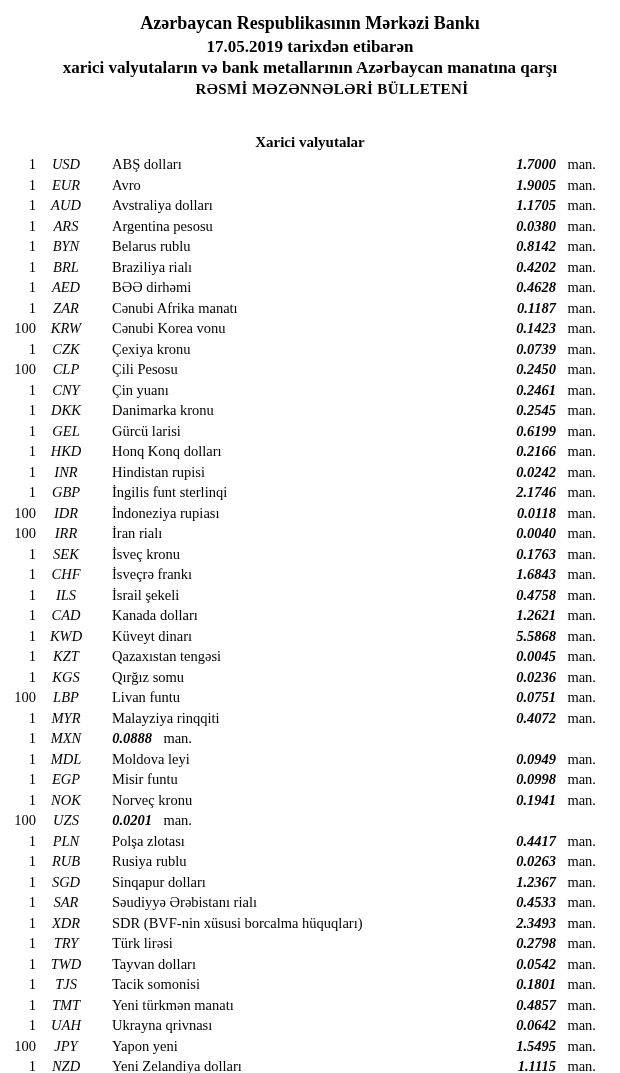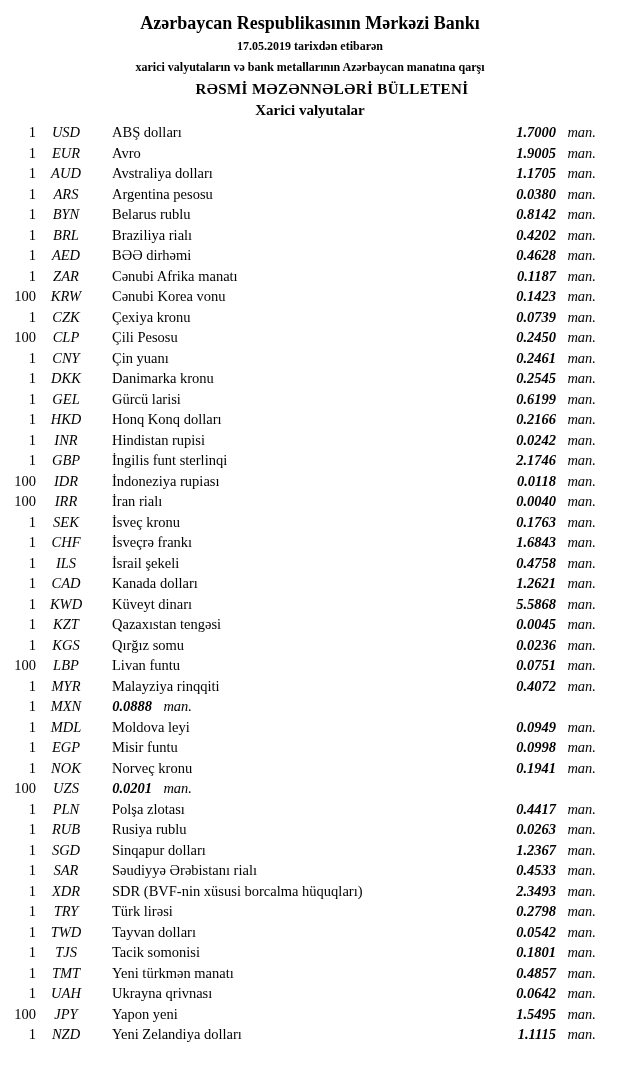--- a/index.html
+++ b/index.html
@@ -19,54 +19,55 @@
     padding-top: 8px;
   }
   .doc-header { text-align: center; }
   .bank-title {
     font-size: 18px;
     font-weight: bold;
     line-height: 26px;
     margin: 2px 0 0 0;
   }
   .hline {
-    font-size: 12px;
+    font-size: 17px;
     font-weight: bold;
     line-height: 21px;
   }
   .bulletin-title {
     font-size: 15px;
     font-weight: bold;
     line-height: 22px;
     letter-spacing: 0.4px;
     padding-left: 44px;
   }
   .section-title {
     text-align: center;
     font-size: 15px;
     font-weight: bold;
     line-height: 20px;
+    margin-top: 32px;
   }
   .rates-table {
     margin-top: 2px;
   }
   .row {
     display: flex;
     align-items: baseline;
     height: 20.5px;
     font-size: 14.5px;
     line-height: 20.5px;
     padding: 0 24px 0 8px;
     box-sizing: border-box;
   }
   .qty   { width: 28px;  text-align: right; flex: none; }
   .code  { width: 48px;  text-align: center; flex: none; margin-left: 6px; font-style: italic; }
   .name  { flex: 1;      margin-left: 22px; white-space: nowrap; overflow: hidden; }
   .rate  { width: 62px;  text-align: right; flex: none; font-weight: bold; font-style: italic; }
-  .unit  { width: 40px;  text-align: right; flex: none; font-style: italic; }
+  .unit  { width: 40px;  text-align: right; flex: none; }
 </style>
 </head>
 <body>
 
 <div class="page">
   <div class="doc-header">
     <div class="bank-title">Azərbaycan Respublikasının Mərkəzi Bankı</div>
     <div class="hline">17.05.2019 tarixdən etibarən</div>
     <div class="hline">xarici valyutaların və bank metallarının Azərbaycan manatına qarşı</div>
     <div class="bulletin-title">RƏSMİ MƏZƏNNƏLƏRİ BÜLLETENİ</div>

